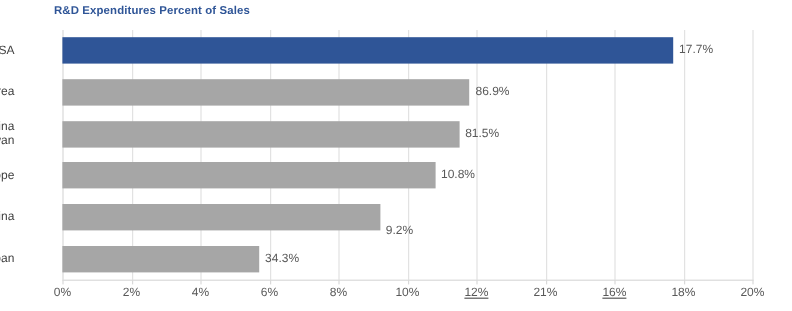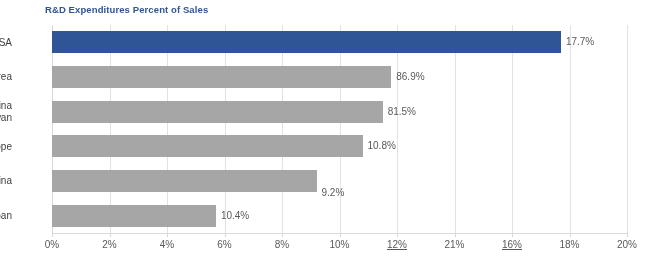--- a/index.html
+++ b/index.html
@@ -157,17 +157,17 @@
       <div>Taiwan</div>
     </div>
     <div class="bar-value" style="left: 367.5px; top: 140.333px;">10.8%</div>
     <div class="cat-label" style="top: 140.583px;">
       <div>Europe</div>
     </div>
     <div class="bar-value" style="left: 321.5px; top: 175px; margin-top: 12px;">9.2%</div>
     <div class="cat-label" style="top: 175.25px;">
       <div>China</div>
     </div>
-    <div class="bar-value" style="left: 220.875px; top: 209.667px;">10.4%</div>
+    <div class="bar-value" style="left: 220.875px; top: 209.667px;">34.3%</div>
     <div class="cat-label" style="top: 209.917px;">
       <div>Japan</div>
     </div>
   </div>
 
 </body></html>

